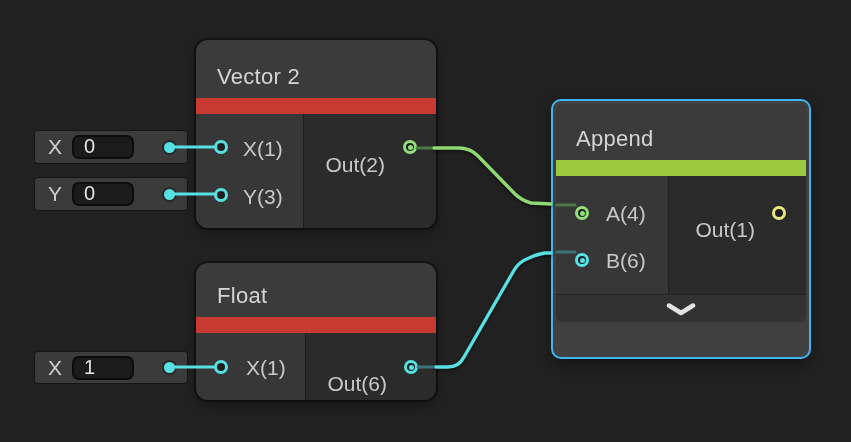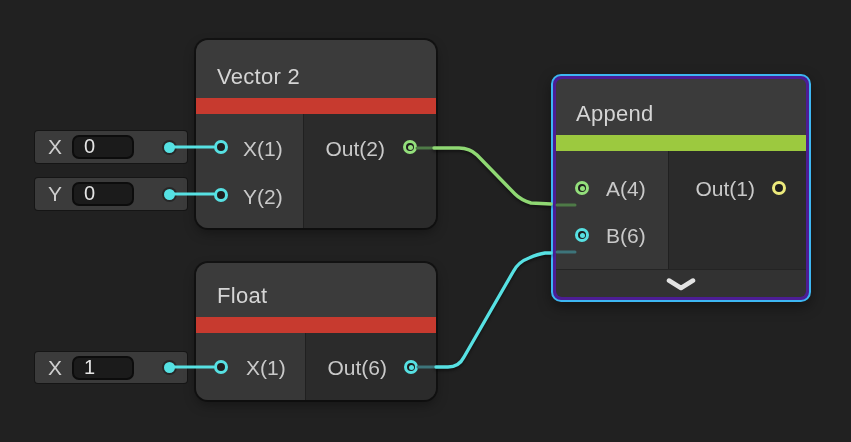--- a/index.html
+++ b/index.html
@@ -34,27 +34,27 @@
   }
   .port .pdot{width:5px;height:5px;border-radius:50%;}
   .c-cyan{border-color:#57e1e3;}   .c-cyan .pdot{background:#57e1e3;}
   .c-green{border-color:#93df7b;}  .c-green .pdot{background:#93df7b;}
   .c-yellow{border-color:#ece97c;}
 
   .plabel{
     position:absolute;transform:translateY(-50%);
     font-size:21px;color:#c9c9c9;white-space:nowrap;line-height:1;z-index:2;
   }
-  .plabel.right{text-align:right;}
+  .plabel.right{text-align:right;margin-top:16px;}
 
   
   .append-outer{
-    position:absolute;left:551px;top:74px;width:260px;height:228px;
+    position:absolute;left:551px;top:99px;width:260px;height:260px;
     box-sizing:border-box;border:2px solid #3db6f2;border-radius:10px;
-    padding:3px;background:#4c1d95;
+    padding:3px;background:#404040;
     box-shadow:0 5px 14px rgba(0,0,0,.4);
   }
   .append-inner{
     position:relative;width:250px;height:218px;border-radius:6px;overflow:hidden;
   }
   .nfooter{
     height:28px;background:#323232;border-top:1px solid #242424;
     display:flex;align-items:center;justify-content:center;
   }
 
@@ -106,21 +106,21 @@
     <div class="nheader" style="height:58px;">
       <span class="ntitle">Vector 2</span>
     </div>
     <div class="nbar bar-red"></div>
     <div class="nbody" style="height:114px;">
       <div class="incol" style="width:107px;"></div>
       <div class="outcol"></div>
       <span class="port c-cyan" style="left:18px;top:26px;"></span>
       <span class="plabel" style="left:47px;top:34px;">X(1)</span>
       <span class="port c-cyan" style="left:18px;top:74px;"></span>
-      <span class="plabel" style="left:47px;top:82px;">Y(2)</span>
+      <span class="plabel" style="left:47px;top:82px;">Y(3)</span>
       <span class="plabel right" style="right:51px;top:34px;">Out(2)</span>
       <span class="port c-green" style="left:207px;top:26px;">
           <span class="pdot"></span>
         </span>
     </div>
   </div>
 
   <div class="node" style="left:196px;top:263px;width:240px;height:137px;">
     <div class="nheader" style="height:54px;">
       <span class="ntitle">Float</span>

